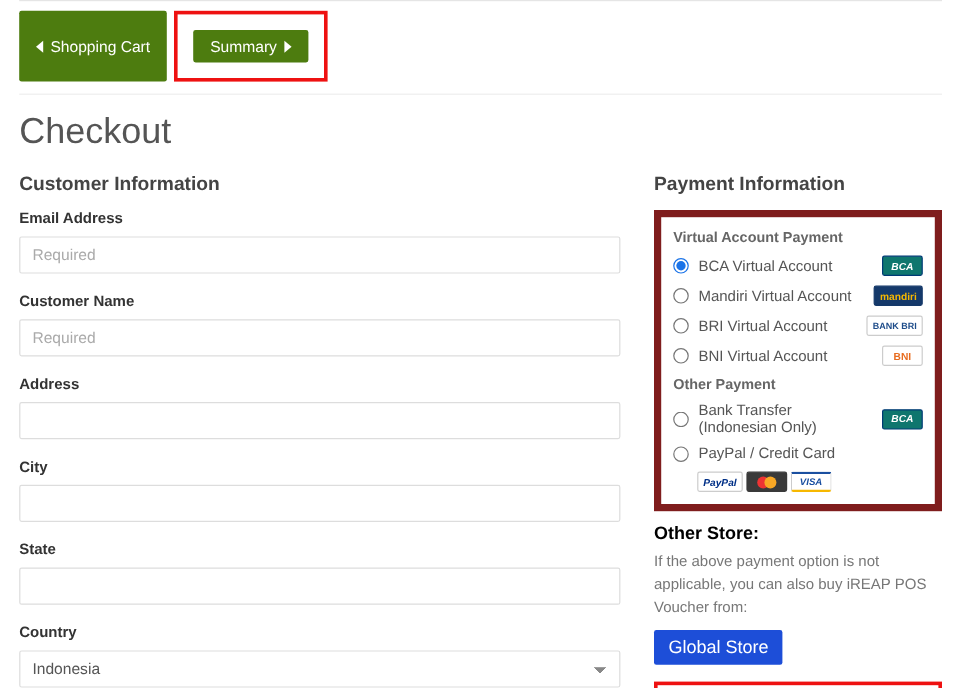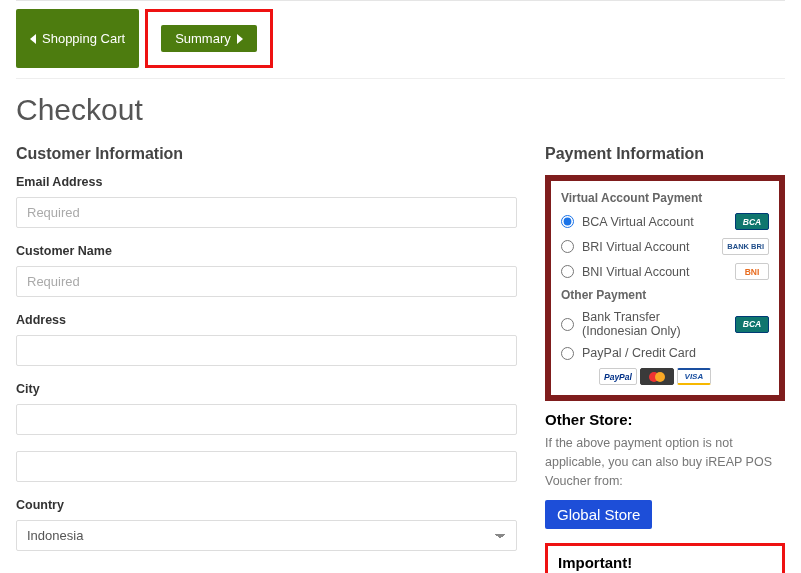--- a/index.html
+++ b/index.html
@@ -28,21 +28,21 @@
 .badge { height: 17px; display: inline-flex; align-items: center; justify-content: center; font-size: 8.5px; font-weight: bold; padding: 0 4px; border-radius: 2px; border: 1px solid #ccc; min-width: 34px; }
 .badge.bca { background: #0f766e; color: #fff; border-color: #003a75; font-style: italic; }
 .badge.mandiri { background: #15396a; color: #f7b800; border-color: #15396a; }
 .badge.bni { background: #fff; color: #e86c1f; border-color: #ccc; }
 .badge.bri { background: #fff; color: #1f4d8a; border-color: #ccc; font-size: 7.5px; }
 .badge.paypal { background: #fff; color: #003087; border-color: #ccc; font-style: italic; }
 .badge.mc { background: #3a3a3a; color: #fff; border-color: #3a3a3a; display: inline-flex; align-items: center; justify-content: center; }
 .badge.mc .c1 { width: 10px; height: 10px; background: #e33; border-radius: 50%; }
 .badge.mc .c2 { width: 10px; height: 10px; background: #f9a825; border-radius: 50%; margin-left: -4px; }
 .badge.visa { background: #fff; color: #1a4fa0; border-color: #ccc; font-style: italic; border-top: 2px solid #1a4fa0; border-bottom: 2px solid #f7b800; font-size: 8px; }
-.badge-row { display: flex; gap: 3px; margin-top: 4px; margin-left: 38px; }
+.badge-row { display: flex; gap: 3px; margin-top: 4px; margin-left: 20px; }
 h4.sub-title { font-size: 15px; font-weight: 600; color: #000000; margin: 10px 0 6px; }
 .note-text { font-size: 12.5px; color: #777; line-height: 1.5; margin-bottom: 10px; }
 .btn-teal-sm { background: #1d4ed8; color: #fff; border: none; padding: 6px 12px; font-size: 15px; cursor: pointer; border-radius: 2px; margin-bottom: 14px; }
 .important-box { border: 3px solid #e11; padding: 8px 10px 12px; }
 </style>
 </head>
 <body>
 
 <div class="top-bar">
   <button class="btn-green">
@@ -69,40 +69,46 @@
 
     <label class="field-label">Customer Name</label>
     <input class="input" type="text" placeholder="Required" style="">
 
     <label class="field-label">Address</label>
     <input class="input" type="text" style="">
 
     <label class="field-label">City</label>
     <input class="input" type="text" style="">
 
+    <label class="field-label">State</label>
     <input class="input" type="text" style="">
 
     <label class="field-label">Country</label>
     <select class="select">
       <option>Indonesia</option>
     </select>
   </div>
 
   <div class="right">
     <h3 class="section">Payment Information</h3>
 
     <div class="payment-box">
       <div class="subhead">Virtual Account Payment</div>
 
       <label class="radio-row">
         <input type="radio" name="pay" checked="" style="">
         <span class="txt">BCA Virtual Account</span>
         <span class="badge bca">BCA</span>
       </label>
 
+      <label class="radio-row">
+        <input type="radio" name="pay" style="">
+        <span class="txt">Mandiri Virtual Account</span>
+        <span class="badge mandiri">mandiri</span>
+      </label>
 
       <label class="radio-row">
         <input type="radio" name="pay" style="">
         <span class="txt">BRI Virtual Account</span>
         <span class="badge bri">BANK BRI</span>
       </label>
 
       <label class="radio-row">
         <input type="radio" name="pay" style="">
         <span class="txt">BNI Virtual Account</span>

